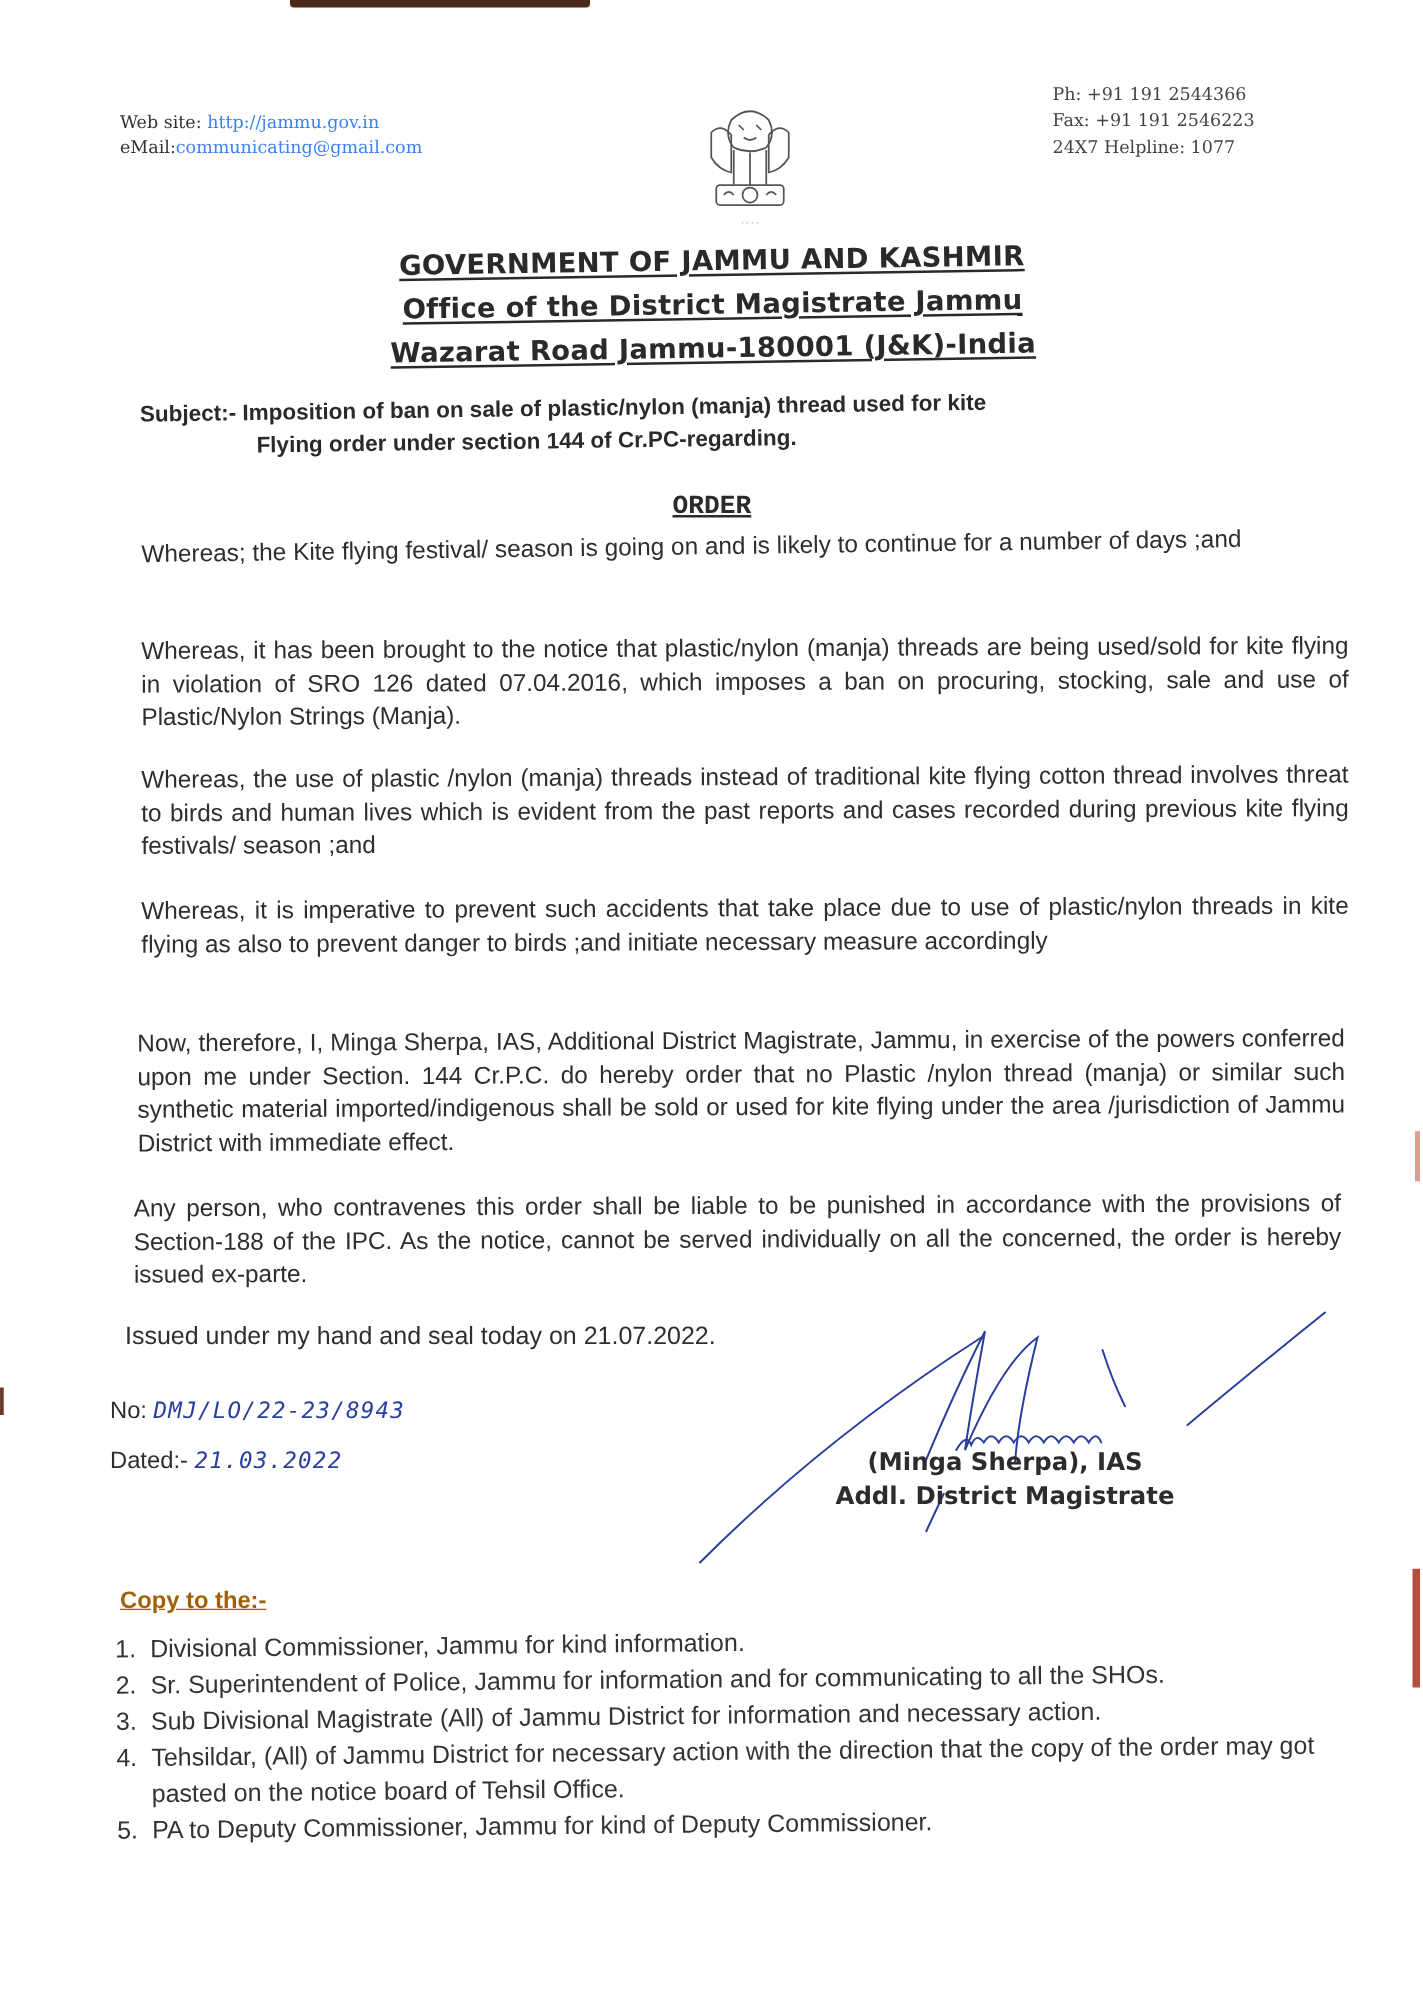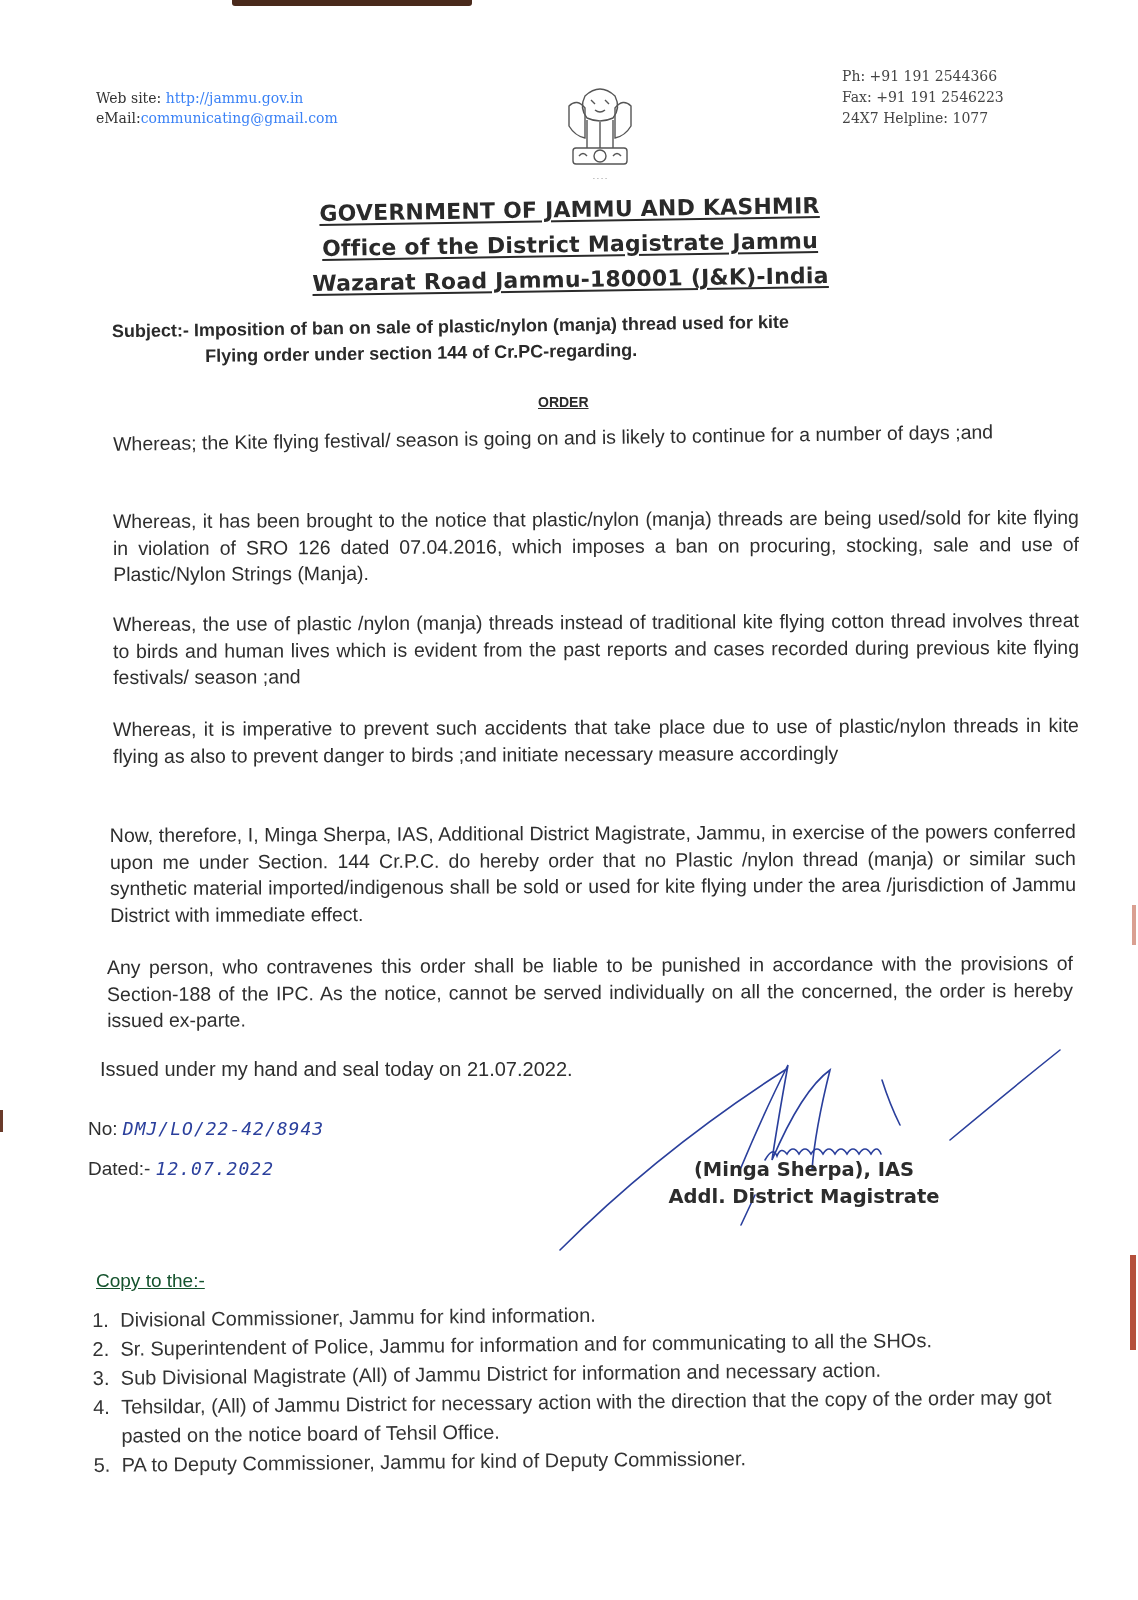--- a/index.html
+++ b/index.html
@@ -16,39 +16,39 @@
   .contact-right { left:842px; top:66px; font-family:"DejaVu Serif", "Liberation Serif", serif; font-size:14px; line-height:21px; color:#444; }
 
   .emblem { left:555px; top:78px; width:90px; height:110px; }
 
   .header-block { left:260px; top:192px; width:620px; text-align:center; transform:rotate(-0.9deg); }
   .header-line { font-family:"DejaVu Sans", sans-serif; font-weight:bold; font-size:22px; line-height:35px; color:#2a2a2a; text-decoration:underline; text-underline-offset:3px; letter-spacing:0.2px; }
 
   .subject { left:112px; top:312px; width:900px; font-weight:bold; font-size:18px; line-height:26px; color:#2a2a2a; transform:rotate(-0.8deg); font-family:"Liberation Sans", sans-serif; }
   .subject .indent { padding-left:93px; display:block; }
 
-  .order-title { left:538px; top:394px; font-weight:bold; font-size:14px; text-decoration:underline; font-family:Liberation Sans, sans-serif; }
+  .order-title { left:538px; top:394px; font-weight:bold; font-size:21px; text-decoration:underline; font-family:Liberation Mono, monospace; }
 
   .para { position:absolute; left:113px; width:966px; font-family:"Liberation Sans", sans-serif; font-size:19.5px; line-height:26.5px; color:#2e2e2e; text-align:justify; transform:rotate(-0.25deg); }
   .p1 { top:424px; transform:rotate(-0.8deg); }
   .p2 { top:506px; }
   .p3 { top:609px; }
   .p4 { top:714px; }
   .p5 { top:820px; left:110px; }
   .p6 { top:952px; left:107px; }
 
   .issued { left:100px; top:1058px; font-family:"Liberation Sans", sans-serif; font-size:20px; color:#2e2e2e; }
   .no-line { left:88px; top:1118px; font-size:19px; font-family:"Liberation Sans", sans-serif; color:#2e2e2e; }
   .dated-line { left:88px; top:1158px; font-size:19px; font-family:"Liberation Sans", sans-serif; color:#2e2e2e; }
   .hand { color:#2a3f9c; font-family:"DejaVu Sans Mono", monospace; font-size:18px; letter-spacing:1px; font-style:italic; }
 
   .sig-svg { left:540px; top:1030px; width:540px; height:230px; }
   .signatory { left:654px; top:1156px; width:300px; text-align:center; font-weight:bold; font-size:19.5px; line-height:27px; color:#2c2c2c; font-family:"DejaVu Sans", sans-serif; }
 
-  .copy-title { left:96px; top:1270px; font-weight:normal; font-size:19px; text-decoration:underline; font-family:"Liberation Sans", sans-serif; color:#14532d;text-align:center; }
+  .copy-title { left:96px; top:1270px; font-weight:bold; font-size:19px; text-decoration:underline; font-family:"Liberation Sans", sans-serif; color:#a16207;text-align:center; }
   .copy-list { left:92px; top:1306px; width:990px; margin:0; padding:0; list-style:none; font-family:"Liberation Sans", sans-serif; font-size:20px; line-height:29px; color:#333; transform:rotate(-0.6deg); transform-origin:left top; }
   .copy-list li { display:flex; }
   .copy-list .num { width:28px; flex:0 0 28px; }
   .copy-list .txt { flex:1; }
 </style>
 </head>
 <body>
 
 <div class="abs topbar"></div>
 <div class="abs edge-mark-right1"></div>
@@ -104,25 +104,25 @@
 <div class="para p2">Whereas, it has been brought to the notice that plastic/nylon (manja) threads are being used/sold for kite flying in violation of SRO 126 dated 07.04.2016, which imposes a ban on procuring, stocking, sale and use of Plastic/Nylon Strings (Manja).</div>
 <div class="para p3">Whereas, the use of plastic /nylon (manja) threads instead of traditional kite flying cotton thread involves threat to birds and human lives which is evident from the past reports and cases recorded during previous kite flying festivals/ season ;and</div>
 <div class="para p4">Whereas, it is imperative to prevent such accidents that take place due to use of plastic/nylon threads in kite flying as also to prevent danger to birds ;and initiate necessary measure accordingly</div>
 <div class="para p5">Now, therefore, I, Minga Sherpa, IAS, Additional District Magistrate, Jammu, in exercise of the powers conferred upon me under Section. 144 Cr.P.C. do hereby order that no Plastic /nylon thread (manja) or similar such synthetic material imported/indigenous shall be sold or used for kite flying under the area /jurisdiction of Jammu District with immediate effect.</div>
 <div class="para p6">Any person, who contravenes this order shall be liable to be punished in accordance with the provisions of Section-188 of the IPC. As the notice, cannot be served individually on all the concerned, the order is hereby issued ex-parte.</div>
 
 <div class="abs issued">Issued under my hand and seal today on 21.07.2022.</div>
 
 <div class="abs no-line">
   <span>No:</span>
-  <span class="hand">DMJ/LO/22-42/8943</span>
+  <span class="hand">DMJ/LO/22-23/8943</span>
 </div>
 <div class="abs dated-line">
   <span>Dated:-</span>
-  <span class="hand">12.07.2022</span>
+  <span class="hand">21.03.2022</span>
 </div>
 
 <div class="abs sig-svg">
   <svg width="540" height="230" viewBox="0 0 540 230">
     <g fill="none" stroke="#2a3f9c" stroke-width="1.6" stroke-linecap="round">
       <path d="M20 220 Q120 120 245 40"></path>
       <path d="M200 140 Q225 80 248 35 Q238 90 232 130 Q262 60 290 40 Q275 100 272 140"></path>
       <path d="M342 50 Q350 75 360 95"></path>
       <path d="M225 130 q8 -14 12 -4 q4 -10 10 -2 q6 -10 12 0 q6 -10 12 0 q6 -10 12 0 q6 -10 12 0 q6 -10 12 0 q6 -10 12 0 q6 -10 12 0 q6 -10 10 0"></path>
       <path d="M410 110 Q470 60 520 20"></path>

